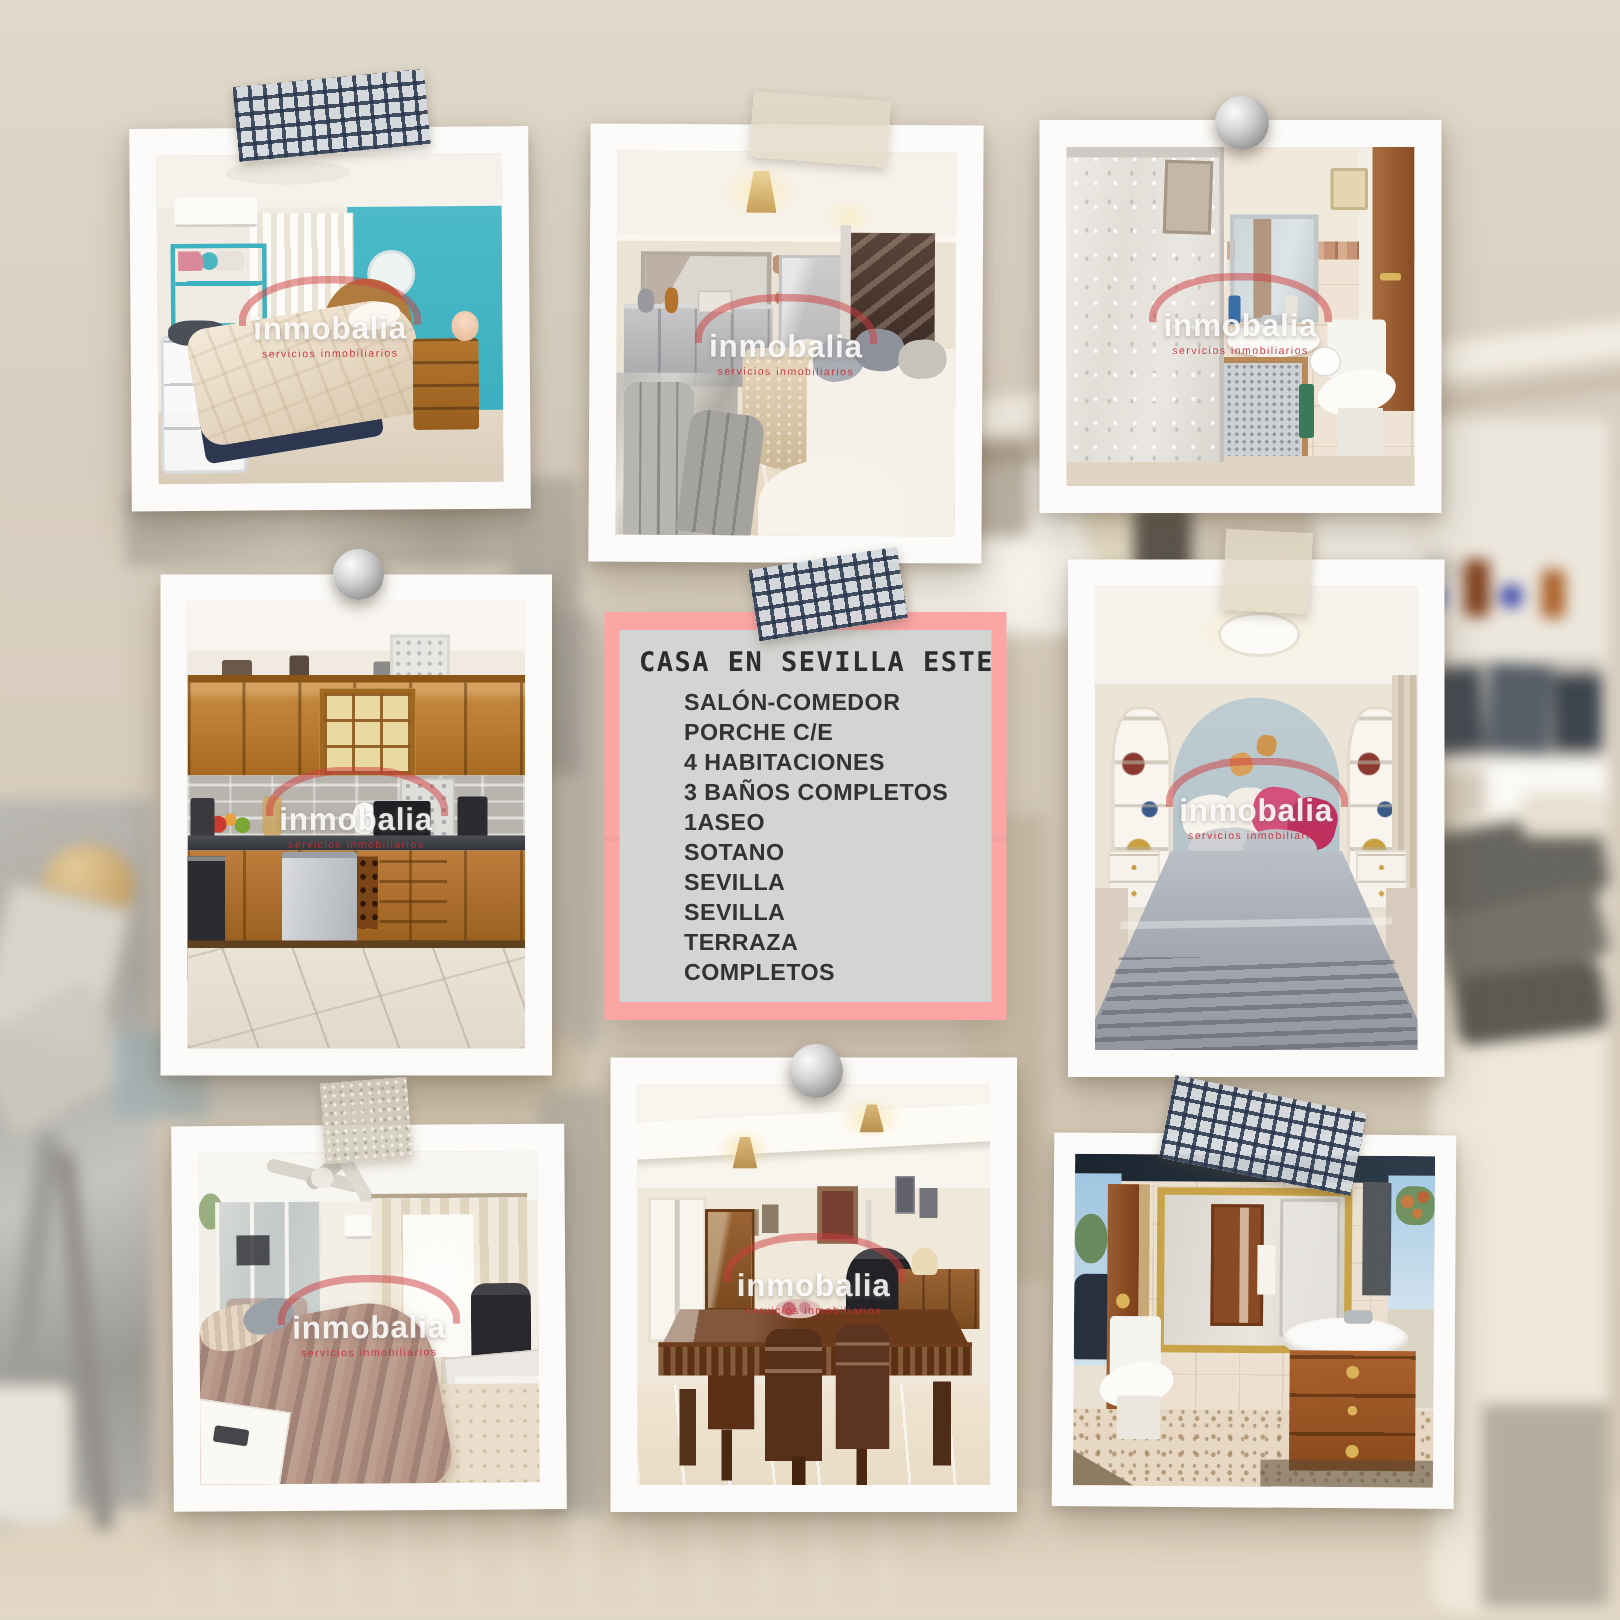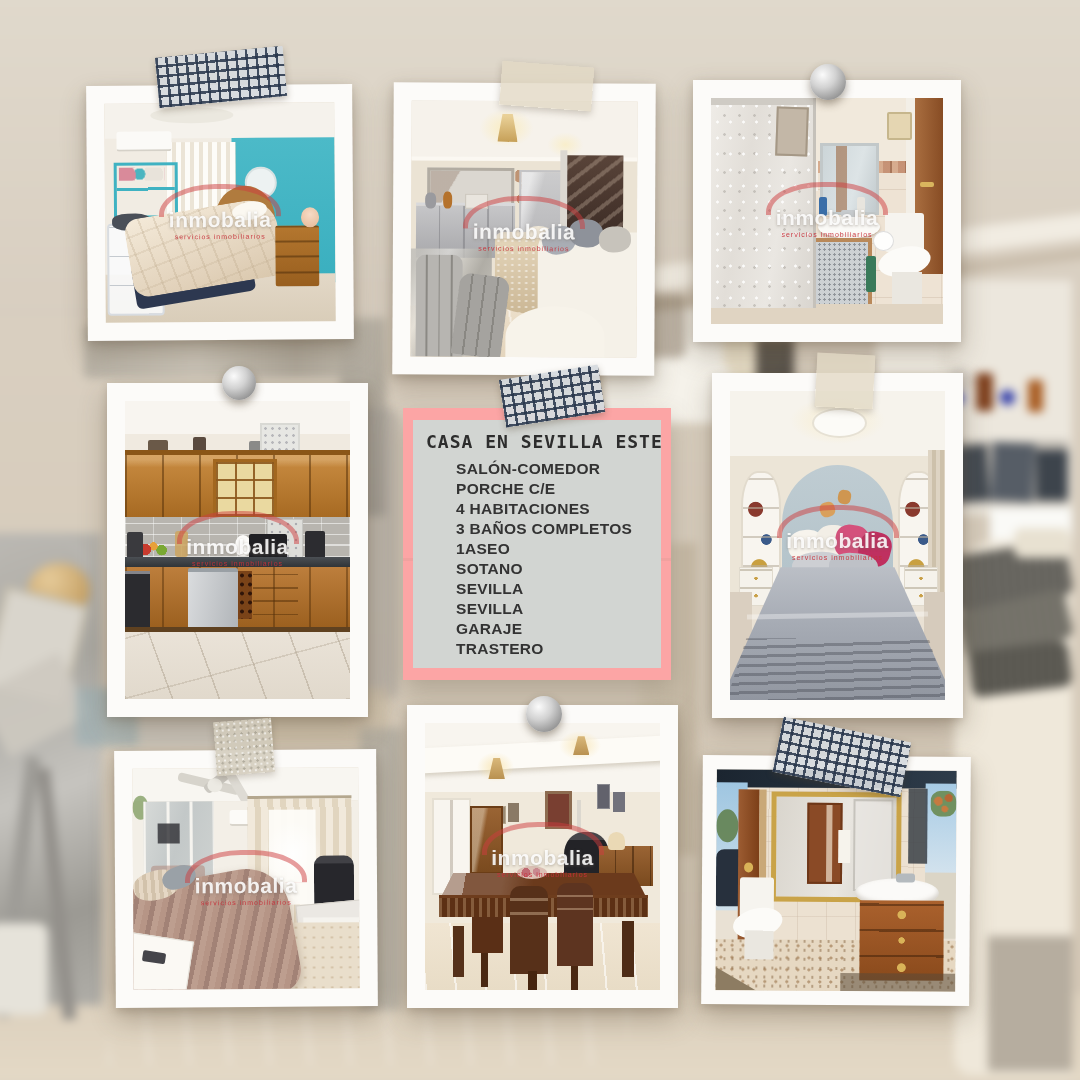--- a/index.html
+++ b/index.html
@@ -221,22 +221,22 @@
       <div class="note-title">CASA EN SEVILLA ESTE</div>
       <ul class="note-list">
         <li>SALÓN-COMEDOR</li>
         <li>PORCHE C/E</li>
         <li>4 HABITACIONES</li>
         <li>3 BAÑOS COMPLETOS</li>
         <li>1ASEO</li>
         <li>SOTANO</li>
         <li>SEVILLA</li>
         <li>SEVILLA</li>
-        <li>GARAJE</li>
-        <li>TRASTERO</li>
+        <li>TERRAZA</li>
+        <li>COMPLETOS</li>
       </ul>
     </div>
     <div class="tape tape-grid" style="left:99px;top:-36px;width:100px;height:48px;transform:rotate(-9deg)"></div>
   </div>
 
   <figure class="polaroid" style="left:712px;top:373px;width:251px;height:345px;margin:0">
     <div class="photo">
       <div class="s" style="left:0;top:0;width:100%;height:21%;background:#f6f3ec"></div>
       <div class="s" style="left:28%;top:2%;width:44%;height:15%;background:radial-gradient(closest-side,#fff 25%,rgba(247,240,220,.8) 55%,rgba(247,240,220,0))"></div>
       <div class="s" style="left:38%;top:5.5%;width:24%;height:8.5%;background:#fcfbf7;border:2px solid #e6e1d4;border-radius:50%"></div>

